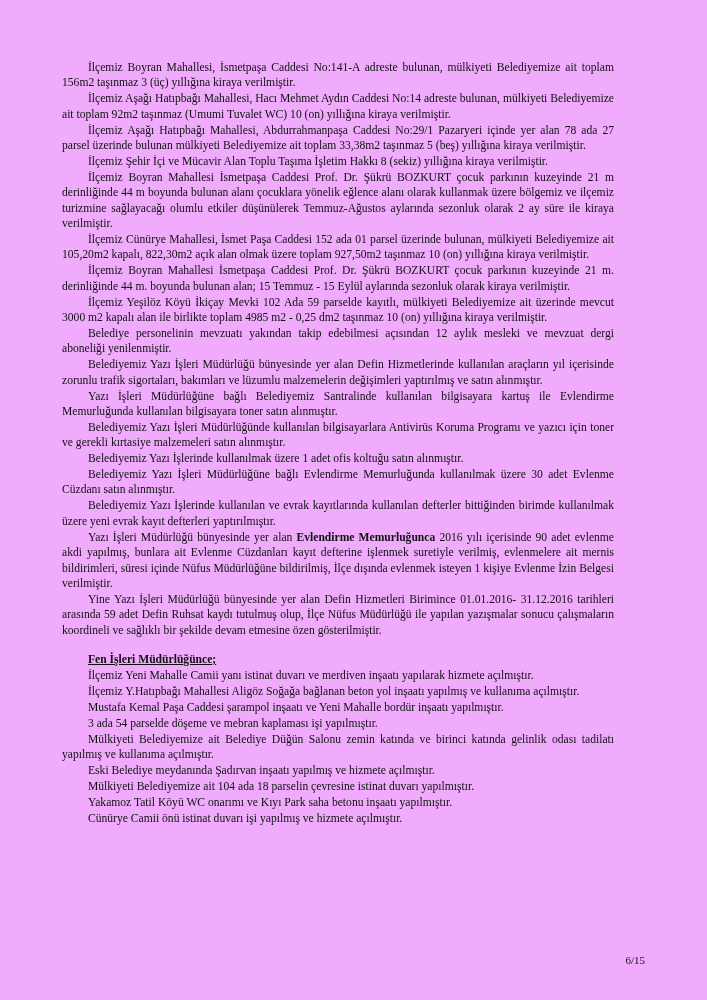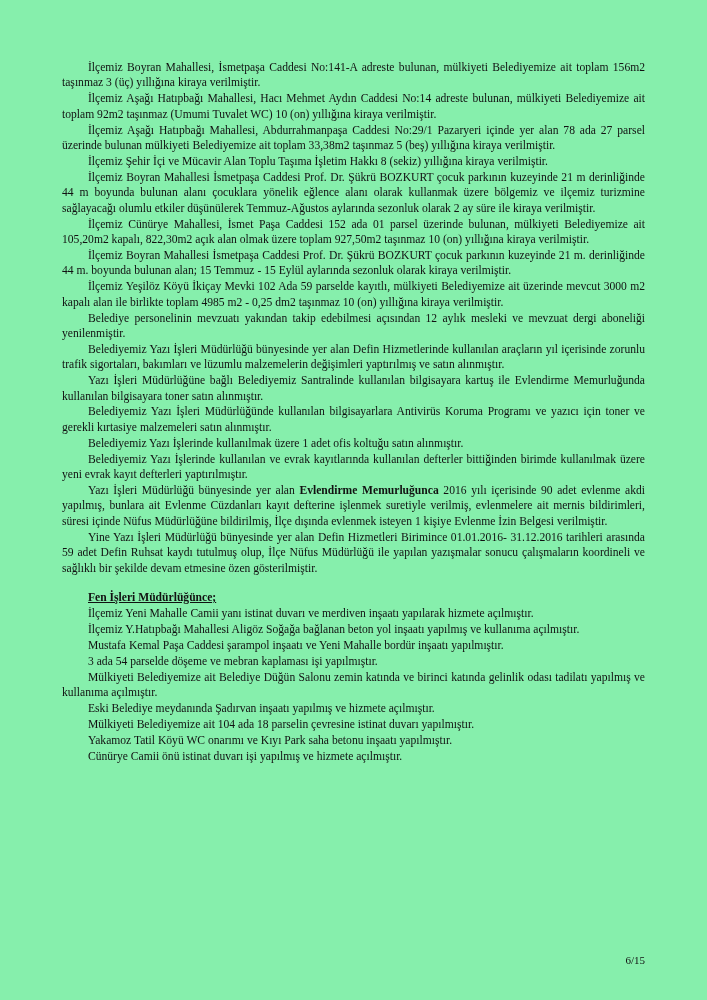--- a/index.html
+++ b/index.html
@@ -3,25 +3,25 @@
 <meta charset="utf-8">
 <style>
   html, body {
     margin: 0;
     padding: 0;
     background: #b8b8b8;
   }
   .page {
     width: 707px;
     height: 1000px;
-    background: #86efac;
+    background: #f0abfc;
     margin: 0 auto;
     position: relative;
     box-sizing: border-box;
-    padding: 60px 62px 40px 62px;
+    padding: 60px 93px 40px 62px;
     font-family: "Liberation Serif", serif;
     color: #111111;
   }
   .doc-body {
     font-size: 11.6px;
     line-height: 1.33;
     text-align: justify;
   }
   p.para {
     margin: 0 0 0.5px 0;
@@ -60,20 +60,21 @@
     <p class="para">İlçemiz Şehir İçi ve Mücavir Alan Toplu Taşıma İşletim Hakkı 8 (sekiz) yıllığına kiraya verilmiştir.</p>
     <p class="para">İlçemiz Boyran Mahallesi İsmetpaşa Caddesi Prof. Dr. Şükrü BOZKURT çocuk parkının kuzeyinde 21 m derinliğinde 44 m boyunda bulunan alanı çocuklara yönelik eğlence alanı olarak kullanmak üzere bölgemiz ve ilçemiz turizmine sağlayacağı olumlu etkiler düşünülerek Temmuz-Ağustos aylarında sezonluk olarak 2 ay süre ile kiraya verilmiştir.</p>
     <p class="para">İlçemiz Cünürye Mahallesi, İsmet Paşa Caddesi 152 ada 01 parsel üzerinde bulunan, mülkiyeti Belediyemize ait 105,20m2 kapalı, 822,30m2 açık alan olmak üzere toplam 927,50m2 taşınmaz 10 (on) yıllığına kiraya verilmiştir.</p>
     <p class="para">İlçemiz Boyran Mahallesi İsmetpaşa Caddesi Prof. Dr. Şükrü BOZKURT çocuk parkının kuzeyinde 21 m. derinliğinde 44 m. boyunda bulunan alan; 15 Temmuz - 15 Eylül aylarında sezonluk olarak kiraya verilmiştir.</p>
     <p class="para">İlçemiz Yeşilöz Köyü İkiçay Mevki 102 Ada 59 parselde kayıtlı, mülkiyeti Belediyemize ait üzerinde mevcut 3000 m2 kapalı alan ile birlikte toplam 4985 m2 - 0,25 dm2 taşınmaz 10 (on) yıllığına kiraya verilmiştir.</p>
     <p class="para">Belediye personelinin mevzuatı yakından takip edebilmesi açısından 12 aylık mesleki ve mevzuat dergi aboneliği yenilenmiştir.</p>
     <p class="para">Belediyemiz Yazı İşleri Müdürlüğü bünyesinde yer alan Defin Hizmetlerinde kullanılan araçların yıl içerisinde zorunlu trafik sigortaları, bakımları ve lüzumlu malzemelerin değişimleri yaptırılmış ve satın alınmıştır.</p>
     <p class="para">Yazı İşleri Müdürlüğüne bağlı Belediyemiz Santralinde kullanılan bilgisayara kartuş ile Evlendirme Memurluğunda kullanılan bilgisayara toner satın alınmıştır.</p>
     <p class="para">Belediyemiz Yazı İşleri Müdürlüğünde kullanılan bilgisayarlara Antivirüs Koruma Programı ve yazıcı için toner ve gerekli kırtasiye malzemeleri satın alınmıştır.</p>
     <p class="para">Belediyemiz Yazı İşlerinde kullanılmak üzere 1 adet ofis koltuğu satın alınmıştır.</p>
+    <p class="para">Belediyemiz Yazı İşleri Müdürlüğüne bağlı Evlendirme Memurluğunda kullanılmak üzere 30 adet Evlenme Cüzdanı satın alınmıştır.</p>
     <p class="para">Belediyemiz Yazı İşlerinde kullanılan ve evrak kayıtlarında kullanılan defterler bittiğinden birimde kullanılmak üzere yeni evrak kayıt defterleri yaptırılmıştır.</p>
 
     <p class="para"><span>Yazı İşleri Müdürlüğü bünyesinde yer alan </span><span class="bold">Evlendirme Memurluğunca</span><span> 2016 yılı içerisinde 90 adet evlenme akdi yapılmış, bunlara ait Evlenme Cüzdanları kayıt defterine işlenmek suretiyle verilmiş, evlenmelere ait mernis bildirimleri, süresi içinde Nüfus Müdürlüğüne bildirilmiş, İlçe dışında evlenmek isteyen 1 kişiye Evlenme İzin Belgesi verilmiştir.</span></p>
 
     <p class="para">Yine Yazı İşleri Müdürlüğü bünyesinde yer alan Defin Hizmetleri Birimince 01.01.2016- 31.12.2016 tarihleri arasında 59 adet Defin Ruhsat kaydı tutulmuş olup, İlçe Nüfus Müdürlüğü ile yapılan yazışmalar sonucu çalışmaların koordineli ve sağlıklı bir şekilde devam etmesine özen gösterilmiştir.</p>
 
     <p class="section-head">Fen İşleri Müdürlüğünce;</p>
 
     <p class="para">İlçemiz Yeni Mahalle Camii yanı istinat duvarı ve merdiven inşaatı yapılarak hizmete açılmıştır.</p>
     <p class="para">İlçemiz Y.Hatıpbağı Mahallesi Aligöz Soğağa bağlanan beton yol inşaatı yapılmış ve kullanıma açılmıştır.</p>

